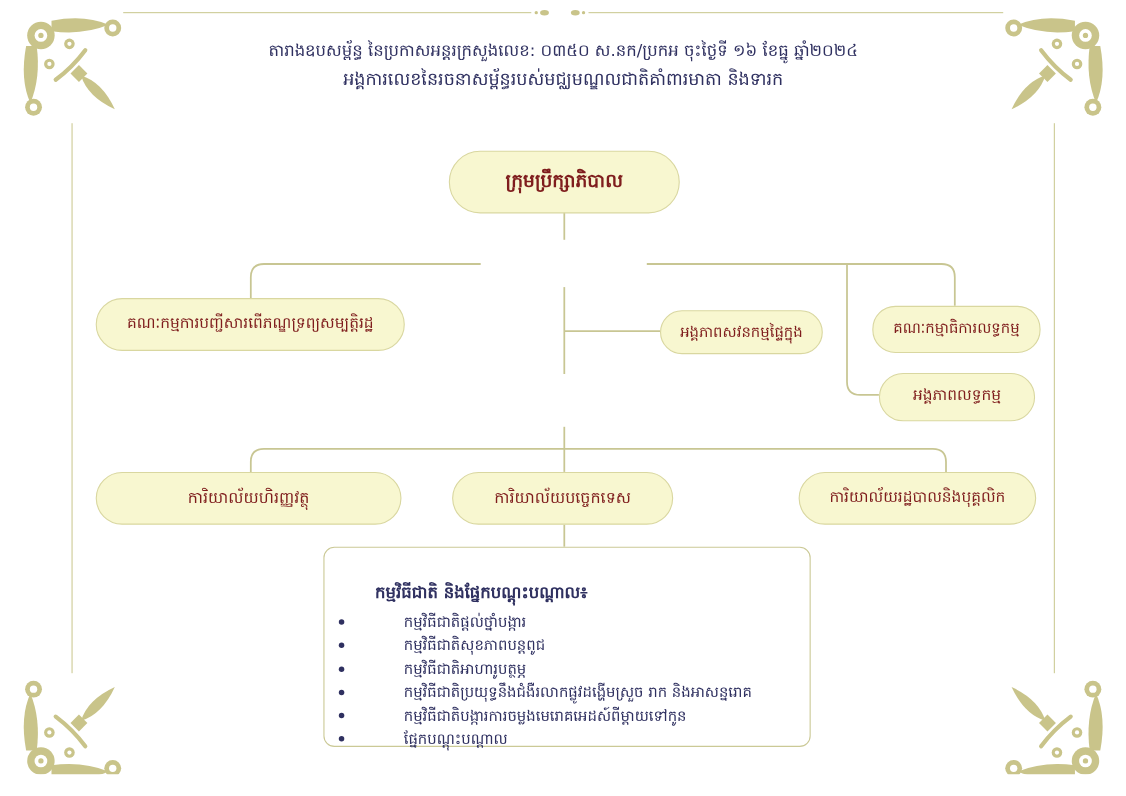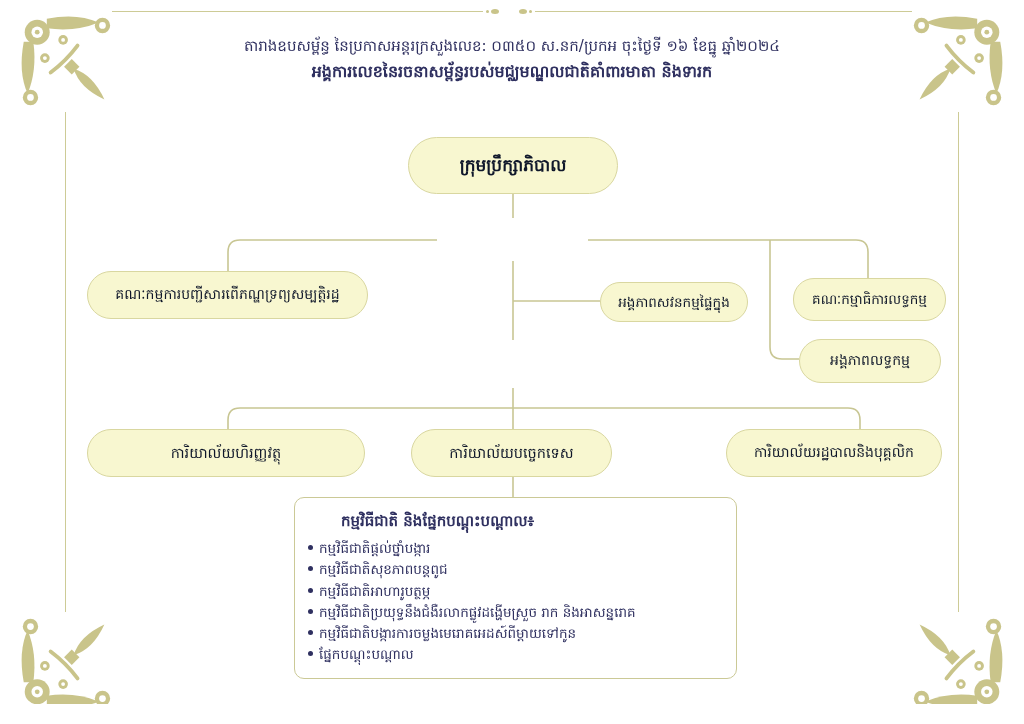--- a/index.html
+++ b/index.html
@@ -13,45 +13,45 @@
   .corner.bl{left:18px;top:615px;transform:scaleY(-1);}
   .corner.br{left:910px;top:615px;transform:scale(-1,-1);}
   .hline{position:absolute;height:1px;background:#cdcb96;}
   .vline{position:absolute;width:1px;background:#cdcb96;}
   .dot{position:absolute;background:#c9c48a;border-radius:50%;}
 
   
   .header{position:absolute;left:60px;right:60px;top:36px;text-align:center;}
   .header .l1{font-size:15px;line-height:1.45;}
   .header .l2{font-size:15px;line-height:1.45;}
-  .header .l3{font-size:16px;font-weight:bold;line-height:1.5;margin-top:2px;}
+  .header .l3{font-size:16px;font-weight:normal;line-height:1.5;margin-top:2px;}
 
   
   .connectors{position:absolute;left:0;top:0;}
   .box{position:absolute;background:#f8f7d0;border:1.5px solid #d9d7a0;box-sizing:border-box;
        display:flex;align-items:center;justify-content:center;text-align:center;
-       font-size:14px;line-height:1.25;padding:2px 10px;color:#0f172a;}
+       font-size:14px;line-height:1.25;padding:2px 10px;color:#7f1d1d;}
   .b-board{left:408px;top:137px;width:210px;height:57px;border-radius:29px;font-size:17px;font-weight:bold;}
   .b-director{left:437px;top:218px;width:151px;height:44px;border-radius:22px;}
   .b-cinv{left:87px;top:271px;width:281px;height:48px;border-radius:24px;}
   .b-audit{left:600px;top:282px;width:148px;height:40px;border-radius:20px;font-size:13.5px;}
   .b-cproc{left:793px;top:278px;width:153px;height:43px;border-radius:21px;font-size:13.5px;}
   .b-uproc{left:799px;top:339px;width:142px;height:44px;border-radius:22px;}
   .b-deputy{left:437px;top:340px;width:151px;height:48px;border-radius:24px;}
   .b-fin{left:87px;top:429px;width:278px;height:48px;border-radius:24px;font-size:14.5px;}
   .b-tech{left:411px;top:429px;width:201px;height:48px;border-radius:24px;font-size:14.5px;}
   .b-admin{left:726px;top:429px;width:216px;height:48px;border-radius:24px;font-size:14px;}
 
   
   .panel{position:absolute;left:294px;top:497px;width:443px;height:182px;background:#fff;
          border:1.5px solid #cbc996;border-radius:10px;box-sizing:border-box;
-         padding:13px 14px 8px 13px;}
+         padding:31px 14px 8px 13px;}
   .panel .title{font-size:15px;font-weight:bold;margin:0 0 5px 33px;}
   .panel ul{list-style:none;margin:0;padding:0;}
-  .panel li{display:flex;align-items:flex-start;font-size:13.5px;line-height:1.5;margin:1px 0;}
+  .panel li{display:flex;align-items:flex-start;font-size:13.5px;line-height:1.5;margin:1px 0;gap:48px;}
   .panel .bdot{flex:0 0 auto;width:5px;height:5px;border-radius:50%;background:#2f3060;margin:7px 6px 0 0;}
 </style>
 </head>
 <body>
 
 <div class="page">
 
   <svg class="corner tl" viewBox="0 0 100 100">
     <g fill="#c9c48a">
       <path d="M30,6 Q62,0 84,10 Q60,20 30,16 Z"></path>

